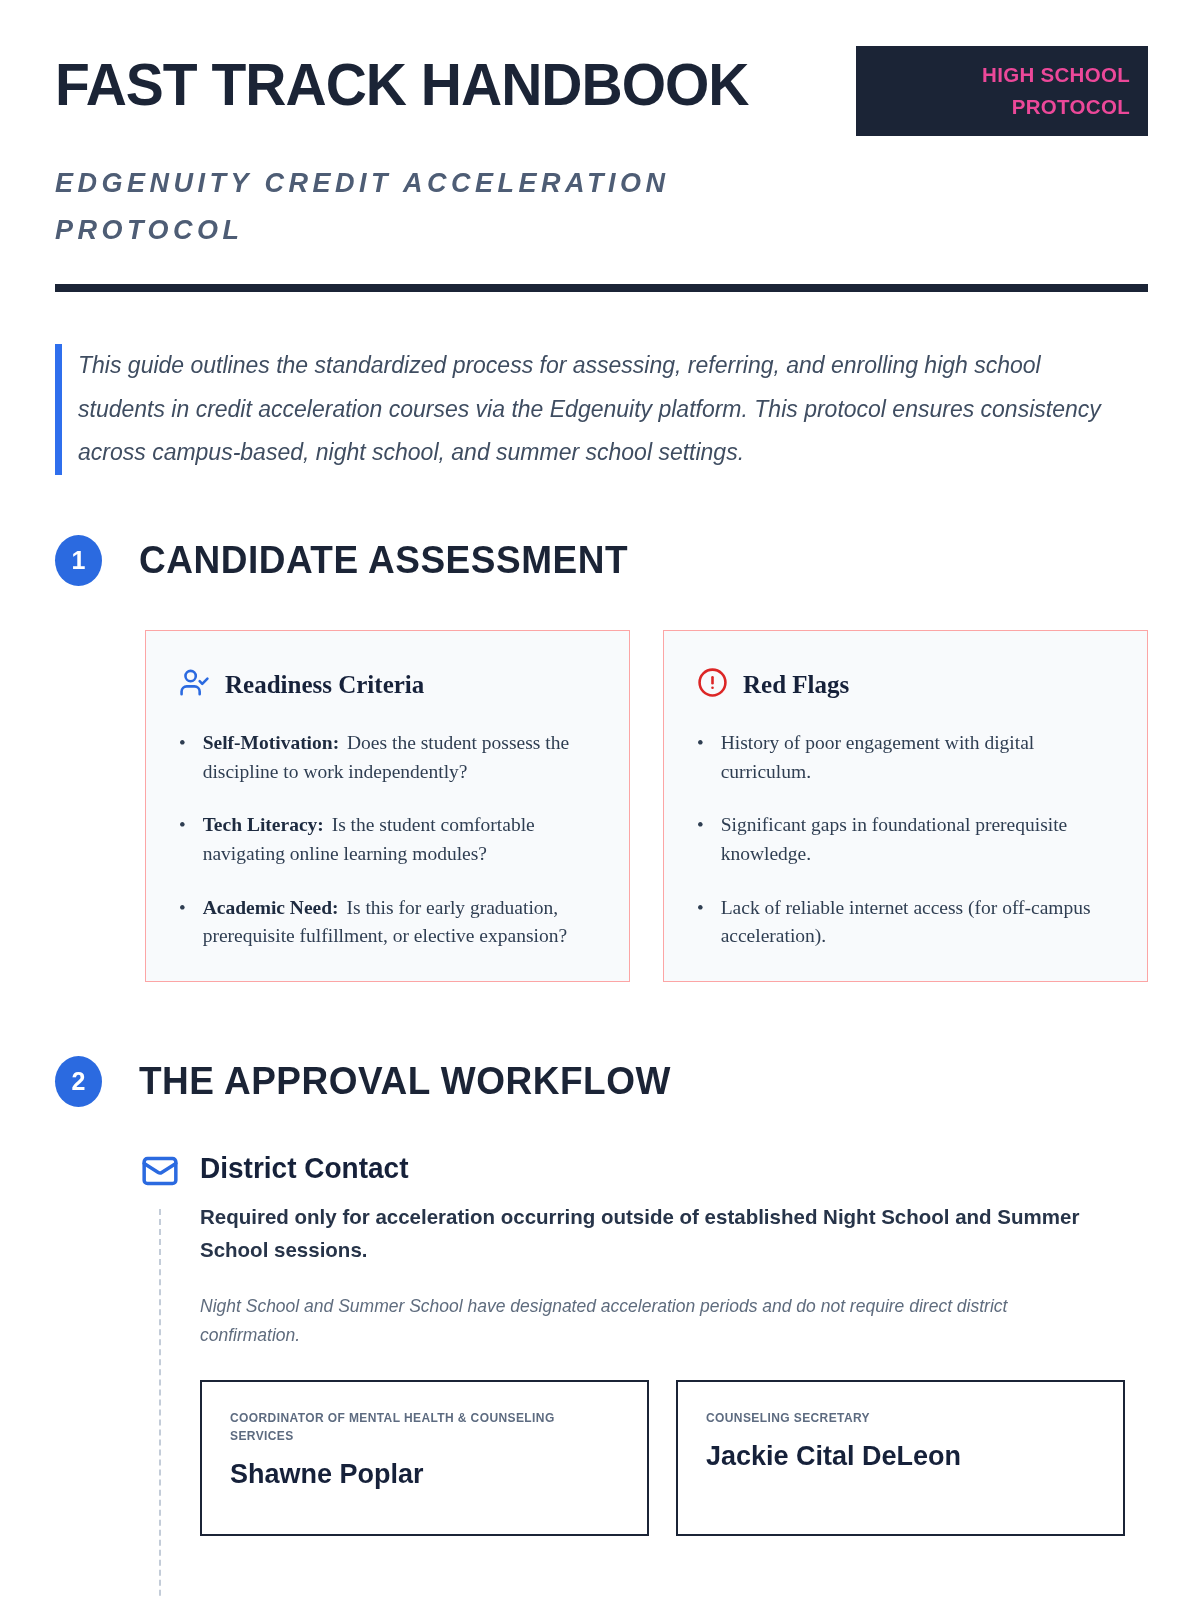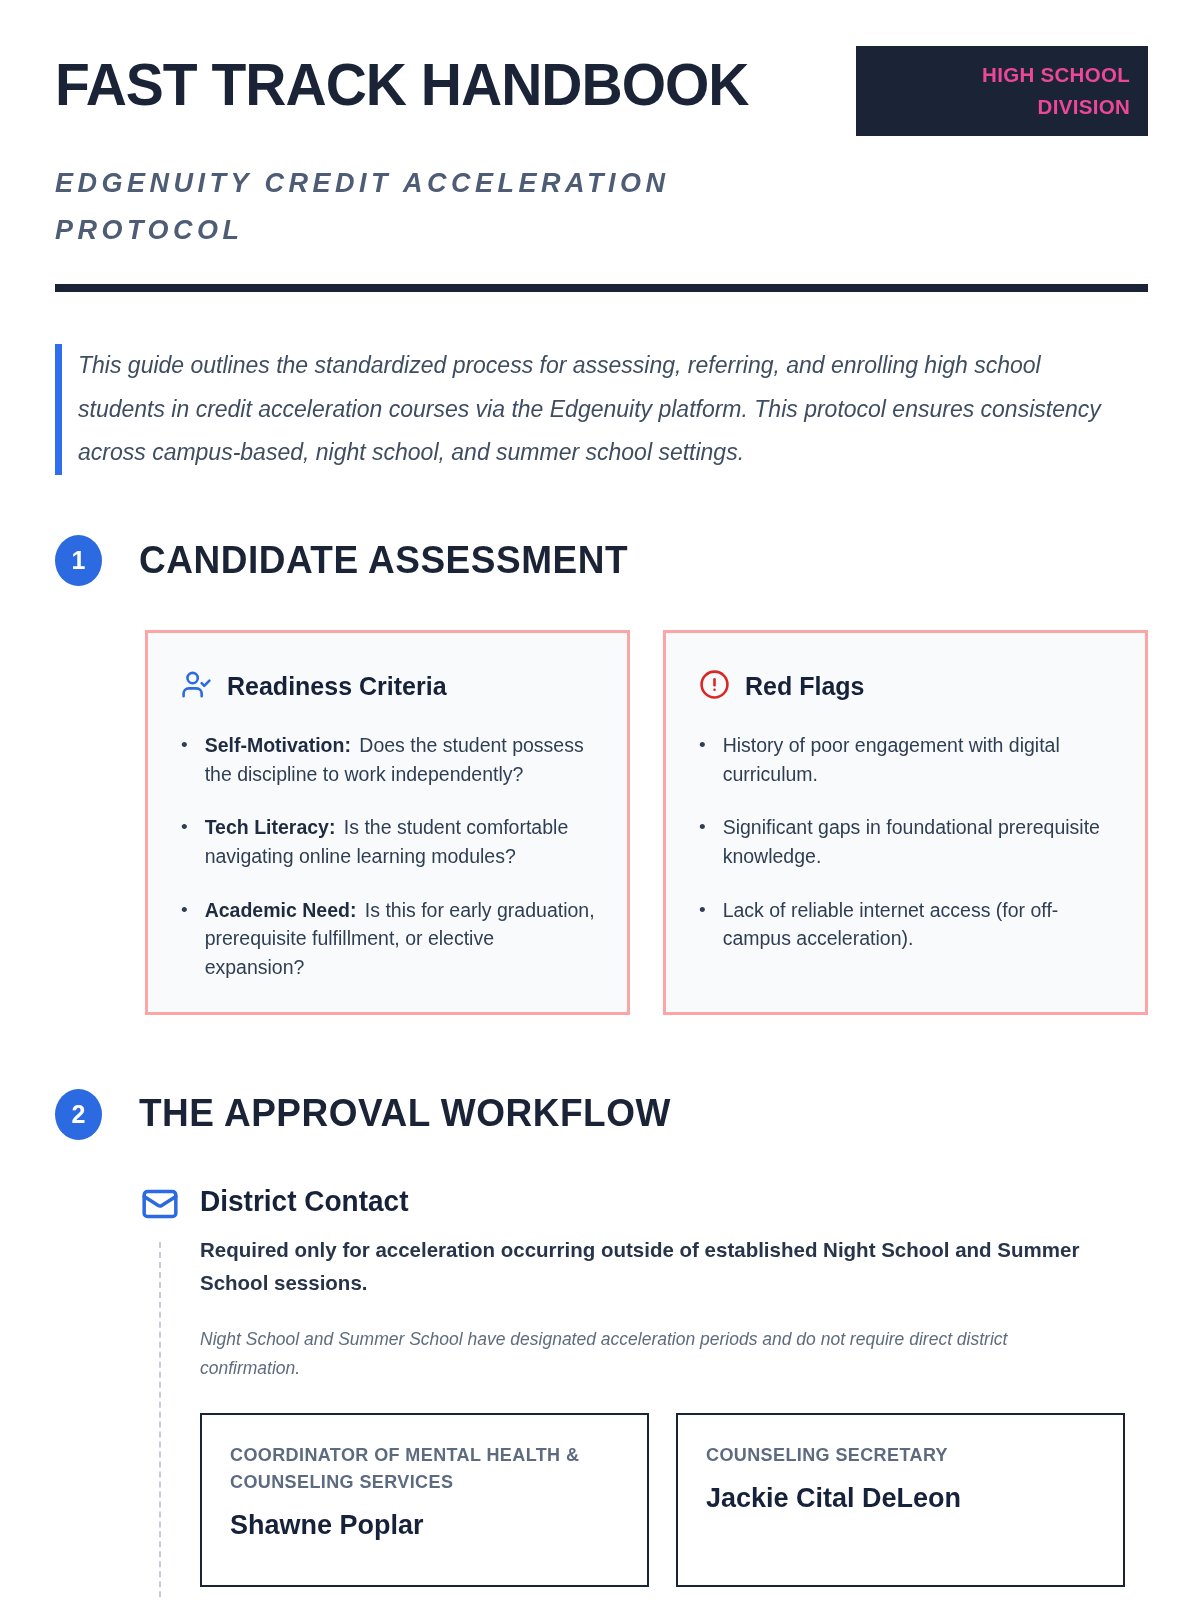--- a/index.html
+++ b/index.html
@@ -19,21 +19,21 @@
 
   
   .section-header { display:flex; align-items:center; gap:37px; }
   .sec1 { margin-top:60px; }
   .sec2 { margin-top:74px; }
   .num-badge { width:47px; height:51px; border-radius:50%; background:#2b6ae0; color:#fff; font-size:25px; font-weight:700; display:flex; align-items:center; justify-content:center; flex:0 0 auto; }
   .section-title { font-size:37px; font-weight:800; color:#1b2436; letter-spacing:0.5px; transform:scaleY(1.04); transform-origin:center left; }
 
   
   .cards-row { margin:44px 0 0 90px; display:grid; grid-template-columns:1fr 1fr; gap:33px; }
-  .card { background:#f8fafc; border:3px solid #fca5a5; padding:36px 28px 30px 33px; }
+  .card { background:#f8fafc; border:1px solid #fca5a5; padding:36px 28px 30px 33px;font-family:Liberation Serif, serif; }
   .card-head { display:flex; align-items:center; gap:15px; }
   .card-head svg { width:31px; height:31px; flex:0 0 auto; }
   .card-title { font-size:25px; font-weight:700; color:#16213a; }
   .card-list { margin-top:27px; list-style:none; }
   .card-list li { display:flex; gap:17px; margin-bottom:25px; font-size:19.5px; line-height:1.47; color:#2f3e52; }
   .card-list li:last-child { margin-bottom:0; }
   .dot { color:#2f3e52; font-size:19px; line-height:1.5; flex:0 0 auto; }
   .lead { font-weight:700; color:#1e2b40; margin-right:3px; }
 
   
@@ -41,33 +41,33 @@
   .step::before { content:""; position:absolute; left:19px; top:56px; bottom:-120px; border-left:2px dashed #c3ccd8; }
   .mail-wrap { position:absolute; left:0; top:-2px; width:40px; height:40px; }
   .mail-wrap svg { width:40px; height:40px; }
   .step-title { font-size:28px; font-weight:800; color:#16213a; margin-bottom:15px; transform:scaleY(1.03); transform-origin:center left; }
   .requirement { font-size:20.5px; font-weight:700; color:#273449; line-height:1.62; max-width:960px; }
   .note { margin-top:26px; font-style:italic; font-size:17.5px; color:#5f6c7e; line-height:1.65; max-width:905px; }
 
   
   .contacts { margin-top:30px; display:grid; grid-template-columns:1fr 1fr; gap:27px; max-width:925px; }
   .contact-card { border:2px solid #1b2436; background:#ffffff; padding:27px 24px 44px 28px; }
-  .contact-role { font-size:18px; font-weight:700; color:#5d6b80; letter-spacing:0.4px; line-height:1.5; max-width:355px; }
+  .contact-role { font-size:12px; font-weight:700; color:#5d6b80; letter-spacing:0.4px; line-height:1.5; max-width:355px; }
   .contact-name { margin-top:14px; font-size:27px; font-weight:800; color:#16213a; transform:scaleY(1.05); transform-origin:center left; }
 </style>
 </head>
 <body>
 
 <div class="page">
 
   <div class="header-row">
     <div class="main-title">FAST TRACK HANDBOOK</div>
     <div class="badge">
       <div>HIGH SCHOOL</div>
-      <div>DIVISION</div>
+      <div>PROTOCOL</div>
     </div>
   </div>
   <div class="subtitle">EDGENUITY CREDIT ACCELERATION PROTOCOL</div>
   <div class="divider"></div>
 
   <div class="intro">This guide outlines the standardized process for assessing, referring, and enrolling high school students in credit acceleration courses via the Edgenuity platform. This protocol ensures consistency across campus-based, night school, and summer school settings.</div>
 
   <div class="section-header sec1">
     <div class="num-badge">1</div>
     <div class="section-title">CANDIDATE ASSESSMENT</div>

